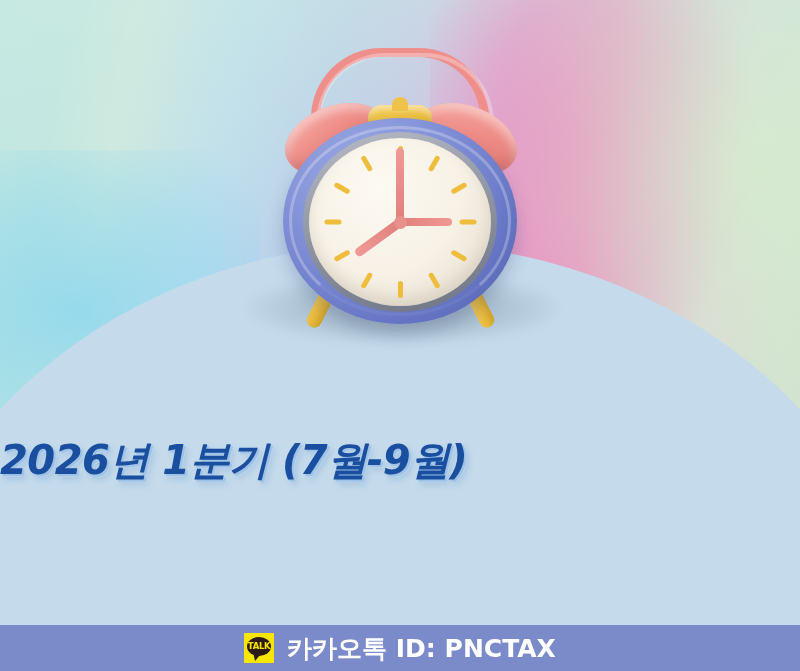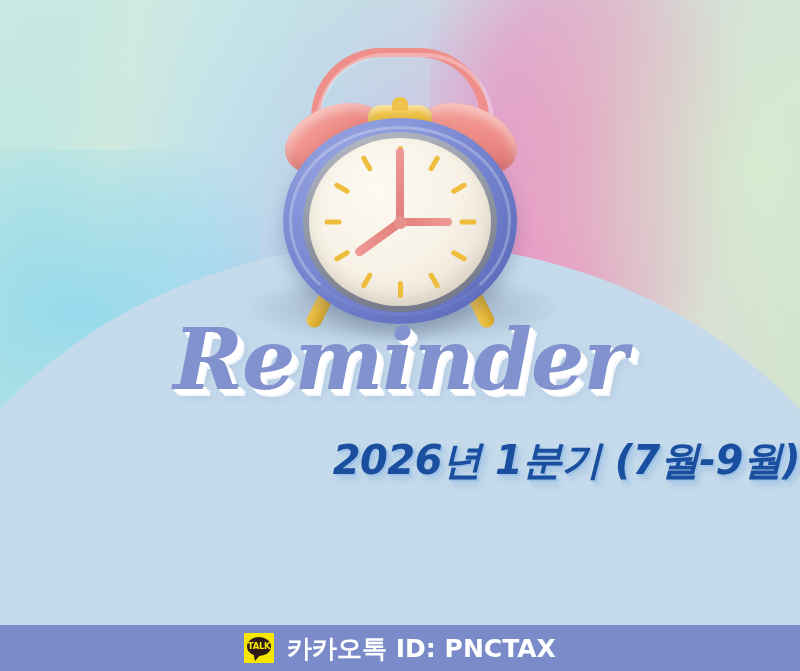--- a/index.html
+++ b/index.html
@@ -254,22 +254,21 @@
        5px 5px 0 #ffffff,
        7px 7px 0 #f4f8fc,
        9px 9px 10px rgba(160,180,210,0.45);
     line-height: 1;
   }
 
   .lines {
     position: absolute;
     left: 0; right: 0;
     top: 436px;
-    text-align: right;
-    margin-left: 45px;
+    text-align: left;
   }
   .line {
     font-family: "DejaVu Sans", sans-serif;
     font-weight: bold;
     font-style: italic;
     color: #1a4fa0;
     font-size: 40px;
     line-height: 1.22;
     letter-spacing: -0.5px;
     text-shadow:
@@ -375,21 +374,20 @@
           <div class="tick" style="transform: rotate(300deg);"></div>
           <div class="tick" style="transform: rotate(330deg);"></div>
         </div>
       <div class="hand minute" style="transform: rotate(0deg);"></div>
       <div class="hand hour" style="transform: rotate(234deg);"></div>
       <div class="hand second" style="transform: rotate(90deg);"></div>
       <div class="hub"></div>
     </div>
   </div>
 
-  <div class="title">Reminder</div>
 
   <div class="lines">
     <div class="line">2026년 1분기 (7월-9월)</div>
   </div>
 
   <div class="footer">
     <div class="kakao-icon">
       <div class="kakao-bubble">
         <span class="kakao-talk-text">TALK</span>
       </div>

